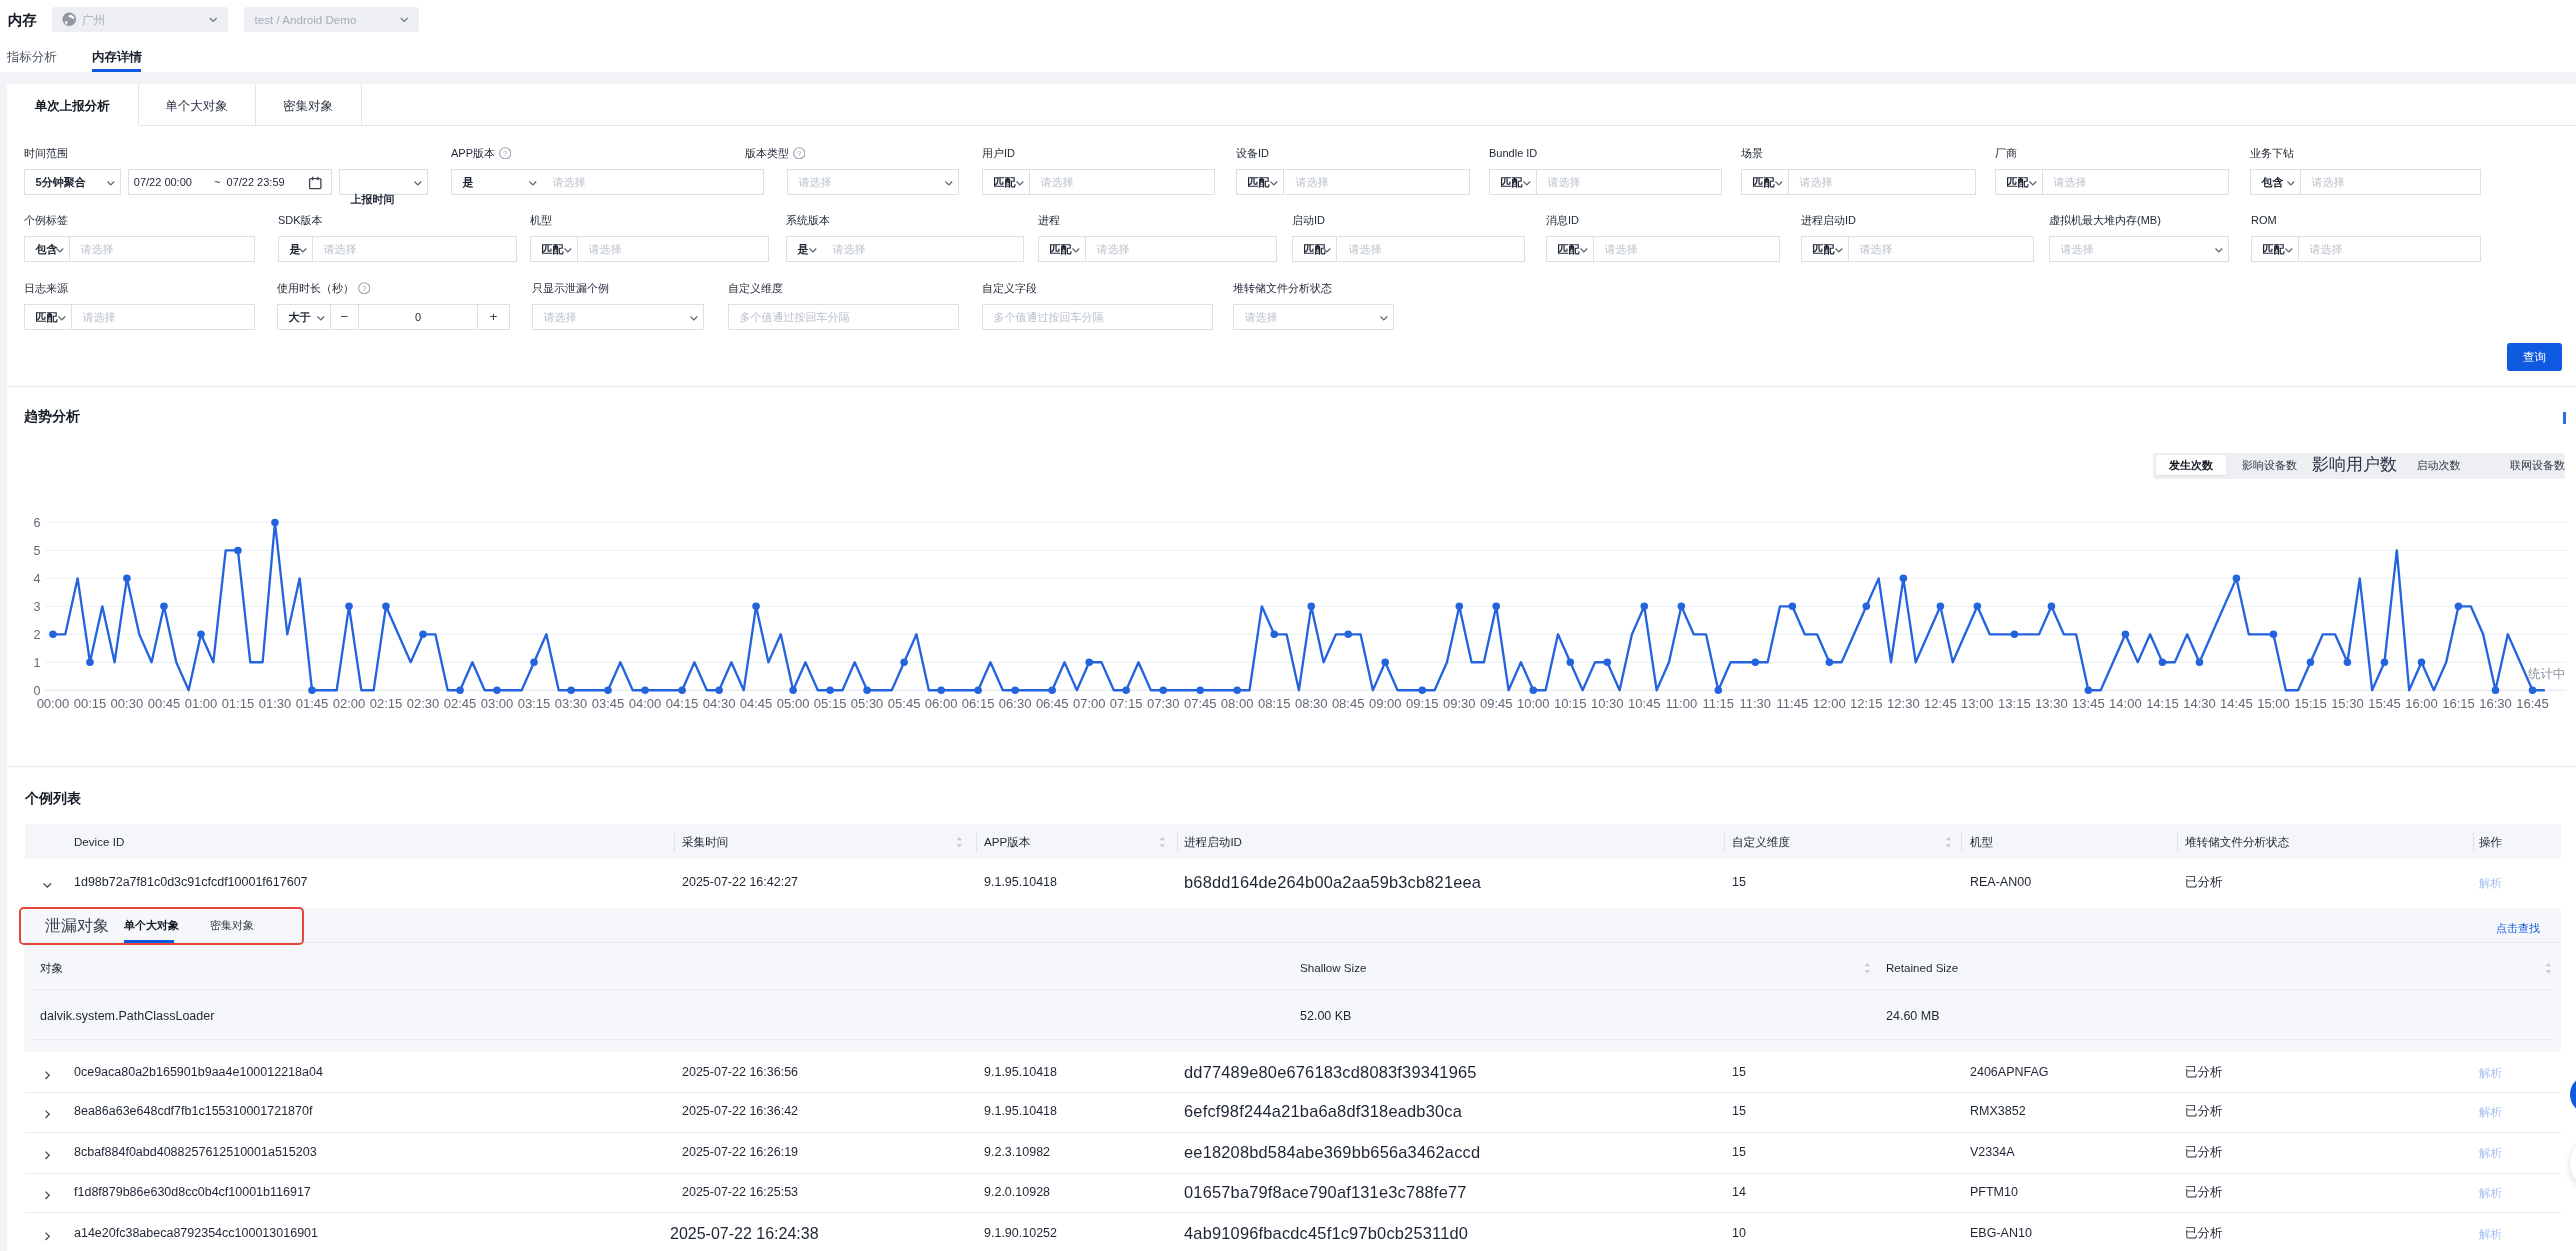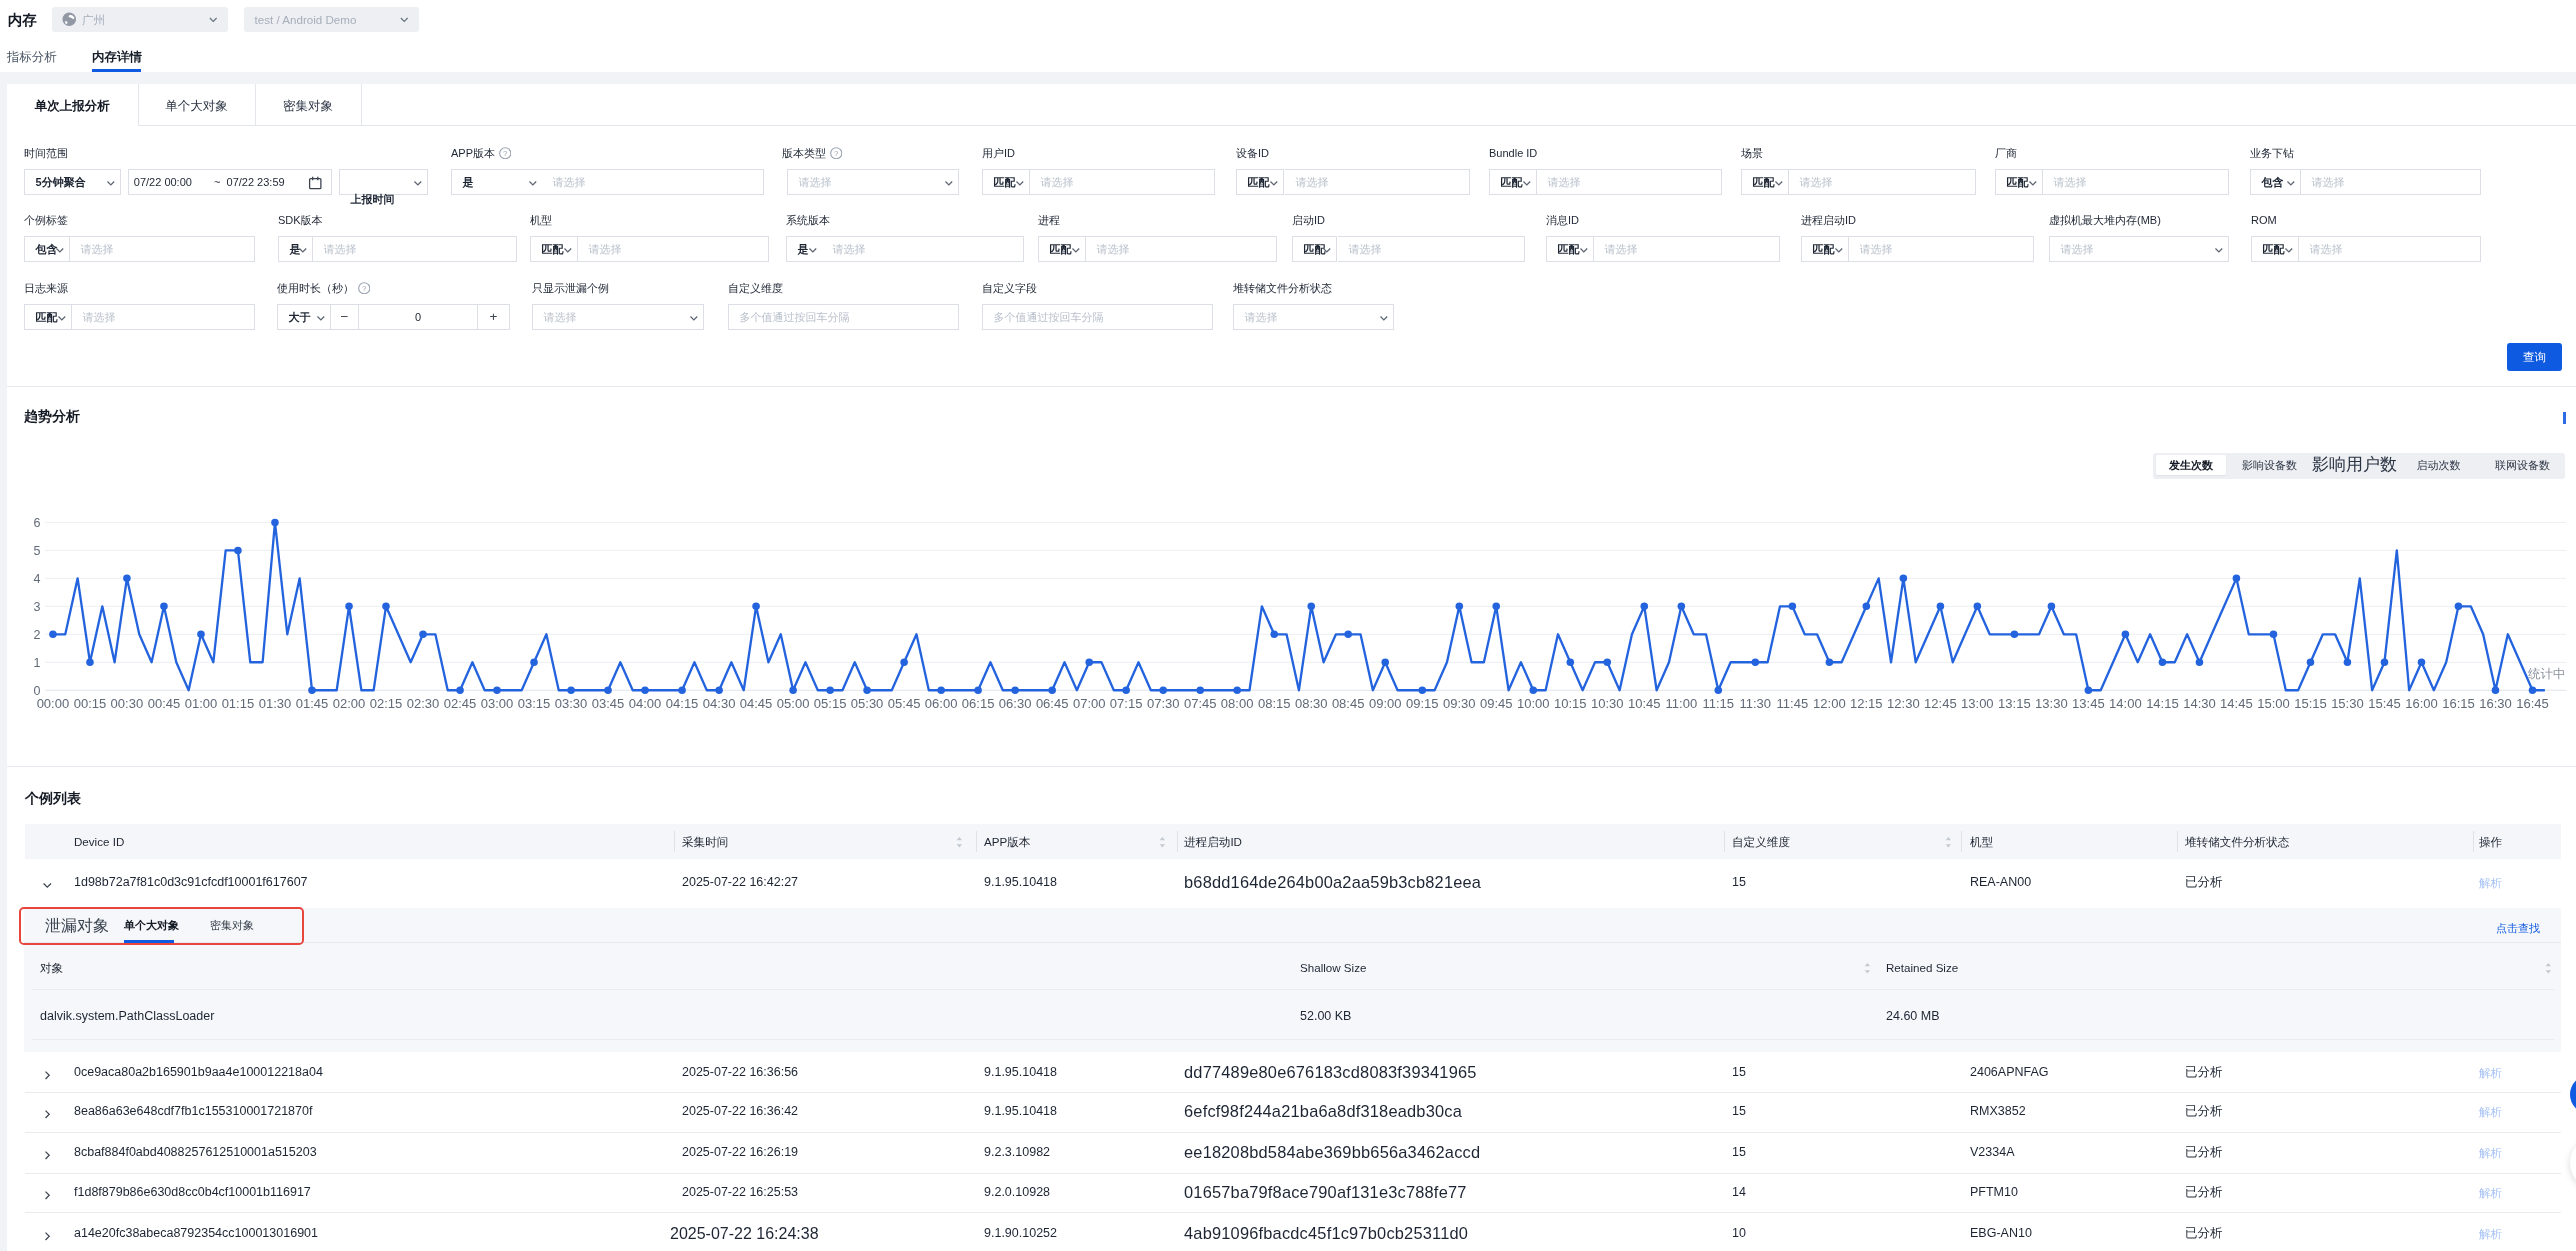--- a/index.html
+++ b/index.html
@@ -59,21 +59,21 @@
       </svg></div>
 <div style="position:absolute;left:451px;top:169px;width:92px;height:26px;border:1px solid #dcdfe6;background:#fff;box-sizing:border-box">
       <span style="position:absolute;left:10.6px;top:0;line-height:24px;font-size:11px;color:#1d2533;font-weight:600;white-space:nowrap">是</span>
       <svg width="9.7" height="26" viewBox="0 0 10 27" style="position:absolute;right:4.8px;top:0">
         <path d="M1.5 12l3.5 3.5 3.5-3.5" fill="none" stroke="#5b6471" stroke-width="1.3"></path>
       </svg>
     </div>
 <div style="position:absolute;left:542px;top:169px;width:222px;height:26px;border:1px solid #dcdfe6;border-left:none;background:#fff;box-sizing:border-box">
       <span style="position:absolute;left:10.6px;top:0;line-height:24px;font-size:11px;color:#b9c0cb;white-space:nowrap">请选择</span>
     </div>
-<div style="position:absolute;left:782px;top:146px;height:14.5px;line-height:14.5px;font-size:11px;color:#1d2533;white-space:nowrap">版本类型<svg width="12.5" height="12.5" viewBox="0 0 15 15" style="vertical-align:-2.4px;margin-left:3.9px;font-size:11.5px">
+<div style="position:absolute;left:745px;top:146px;height:14.5px;line-height:14.5px;font-size:11px;color:#1d2533;white-space:nowrap">版本类型<svg width="12.5" height="12.5" viewBox="0 0 15 15" style="vertical-align:-2.4px;margin-left:3.9px;font-size:11.5px">
         <circle cx="7.5" cy="7.5" r="6.7" fill="none" stroke="#9aa3b0" stroke-width="1.3"></circle>
         <text x="7.5" y="11" text-anchor="middle" font-size="9.5" fill="#9aa3b0">?</text>
       </svg></div>
 <div style="position:absolute;left:787px;top:169px;width:172px;height:26px;border:1px solid #dcdfe6;background:#fff;box-sizing:border-box">
       <span style="position:absolute;left:10.6px;top:0;line-height:24px;font-size:11px;color:#b9c0cb;font-weight:400;white-space:nowrap">请选择</span>
       <svg width="9.7" height="26" viewBox="0 0 10 27" style="position:absolute;right:4.8px;top:0">
         <path d="M1.5 12l3.5 3.5 3.5-3.5" fill="none" stroke="#5b6471" stroke-width="1.3"></path>
       </svg>
     </div>
 <div style="position:absolute;left:982px;top:146px;height:14.5px;line-height:14.5px;font-size:11px;color:#1d2533;white-space:nowrap">用户ID</div>
@@ -282,21 +282,21 @@
     </div>
 <div style="position:absolute;left:2507px;top:343px;width:55px;height:28px;background:#0e5ae0;border-radius:2.9px;color:#fff;font-size:11.6px;text-align:center;line-height:28px">查询</div>
 <div style="position:absolute;left:6.8px;top:386px;width:2569px;height:1px;background:#e7eaee"></div>
 <div style="position:absolute;left:24px;top:408px;font-size:14px;font-weight:700;color:#141a24">趋势分析</div>
 <div style="position:absolute;left:2153px;top:453px;width:412px;height:26px;background:#edeff3;border-radius:2.9px"></div>
 <div style="position:absolute;left:2156px;top:455px;width:70px;height:20px;background:#fff;border-radius:1.9px;box-shadow:0 1px 1.9px rgba(0,0,0,.06)"></div>
 <div style="position:absolute;left:2156px;top:455px;width:70px;height:20px;text-align:center;line-height:20px;font-size:11px;font-weight:700;color:#141a24">发生次数</div>
 <div style="position:absolute;left:2227px;top:455px;width:85px;height:20px;text-align:center;line-height:20px;font-size:11px;color:#2a3342">影响设备数</div>
 <div style="position:absolute;left:2312px;top:455px;width:85px;height:20px;text-align:center;line-height:20px;font-size:17px;color:#2a3342">影响用户数</div>
 <div style="position:absolute;left:2396px;top:455px;width:85px;height:20px;text-align:center;line-height:20px;font-size:11px;color:#2a3342">启动次数</div>
-<div style="position:absolute;left:2480px;top:455px;width:85px;height:20px;text-align:center;line-height:20px;font-size:11px;color:#2a3342">联网设备数</div>
+<div style="position:absolute;left:2480px;top:455px;width:85px;height:20px;text-align:right;line-height:20px;font-size:11px;color:#2a3342">联网设备数</div>
 <svg style="position:absolute;left:0;top:425px" width="2576" height="299" font-family="Liberation Sans, sans-serif" viewBox="0 0 2669 310">
       <line x1="46" y1="275.0" x2="2660" y2="275.0" stroke="#dfe3e8" stroke-width="1"></line>
       <line x1="46" y1="246.0" x2="2660" y2="246.0" stroke="#ebedf1" stroke-width="1"></line>
       <line x1="46" y1="217.0" x2="2660" y2="217.0" stroke="#ebedf1" stroke-width="1"></line>
       <line x1="46" y1="188.0" x2="2660" y2="188.0" stroke="#ebedf1" stroke-width="1"></line>
       <line x1="46" y1="159.0" x2="2660" y2="159.0" stroke="#ebedf1" stroke-width="1"></line>
       <line x1="46" y1="130.0" x2="2660" y2="130.0" stroke="#ebedf1" stroke-width="1"></line>
       <line x1="46" y1="101.0" x2="2660" y2="101.0" stroke="#ebedf1" stroke-width="1"></line>
       <text x="41" y="279.5" text-anchor="end" font-size="13" fill="#606a77">0</text>
       <text x="41" y="250.5" text-anchor="end" font-size="13" fill="#606a77">1</text>

